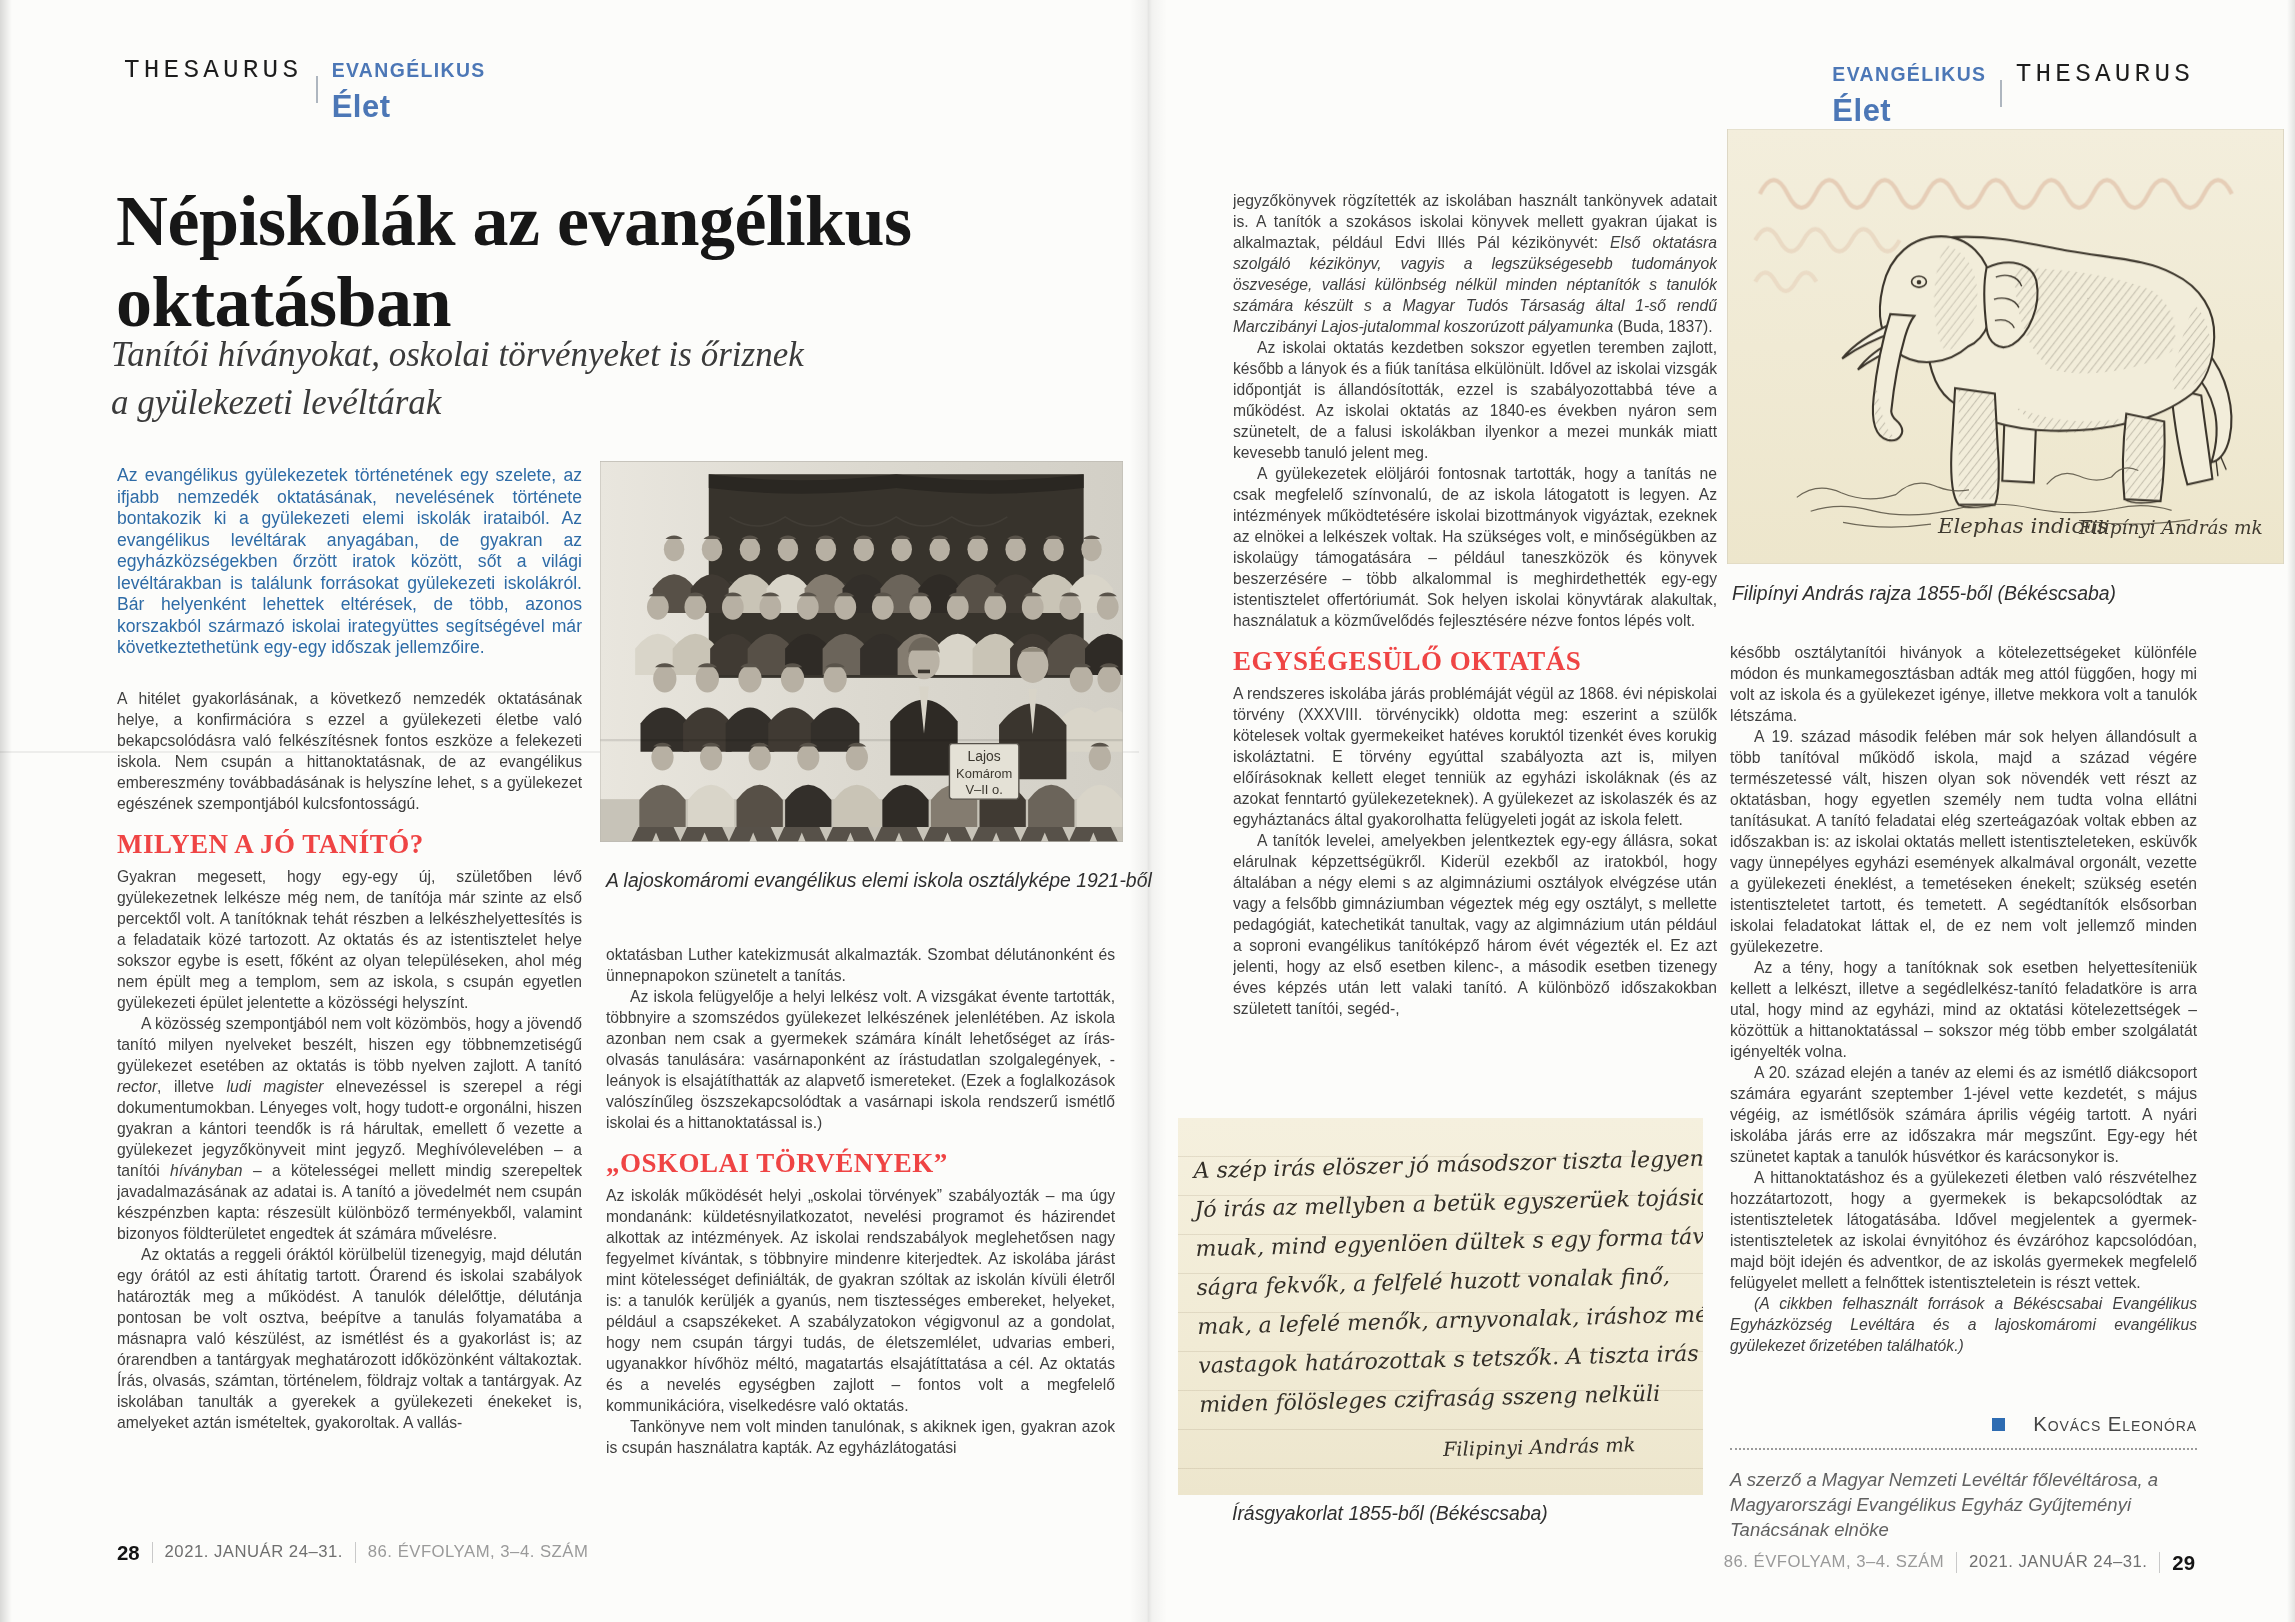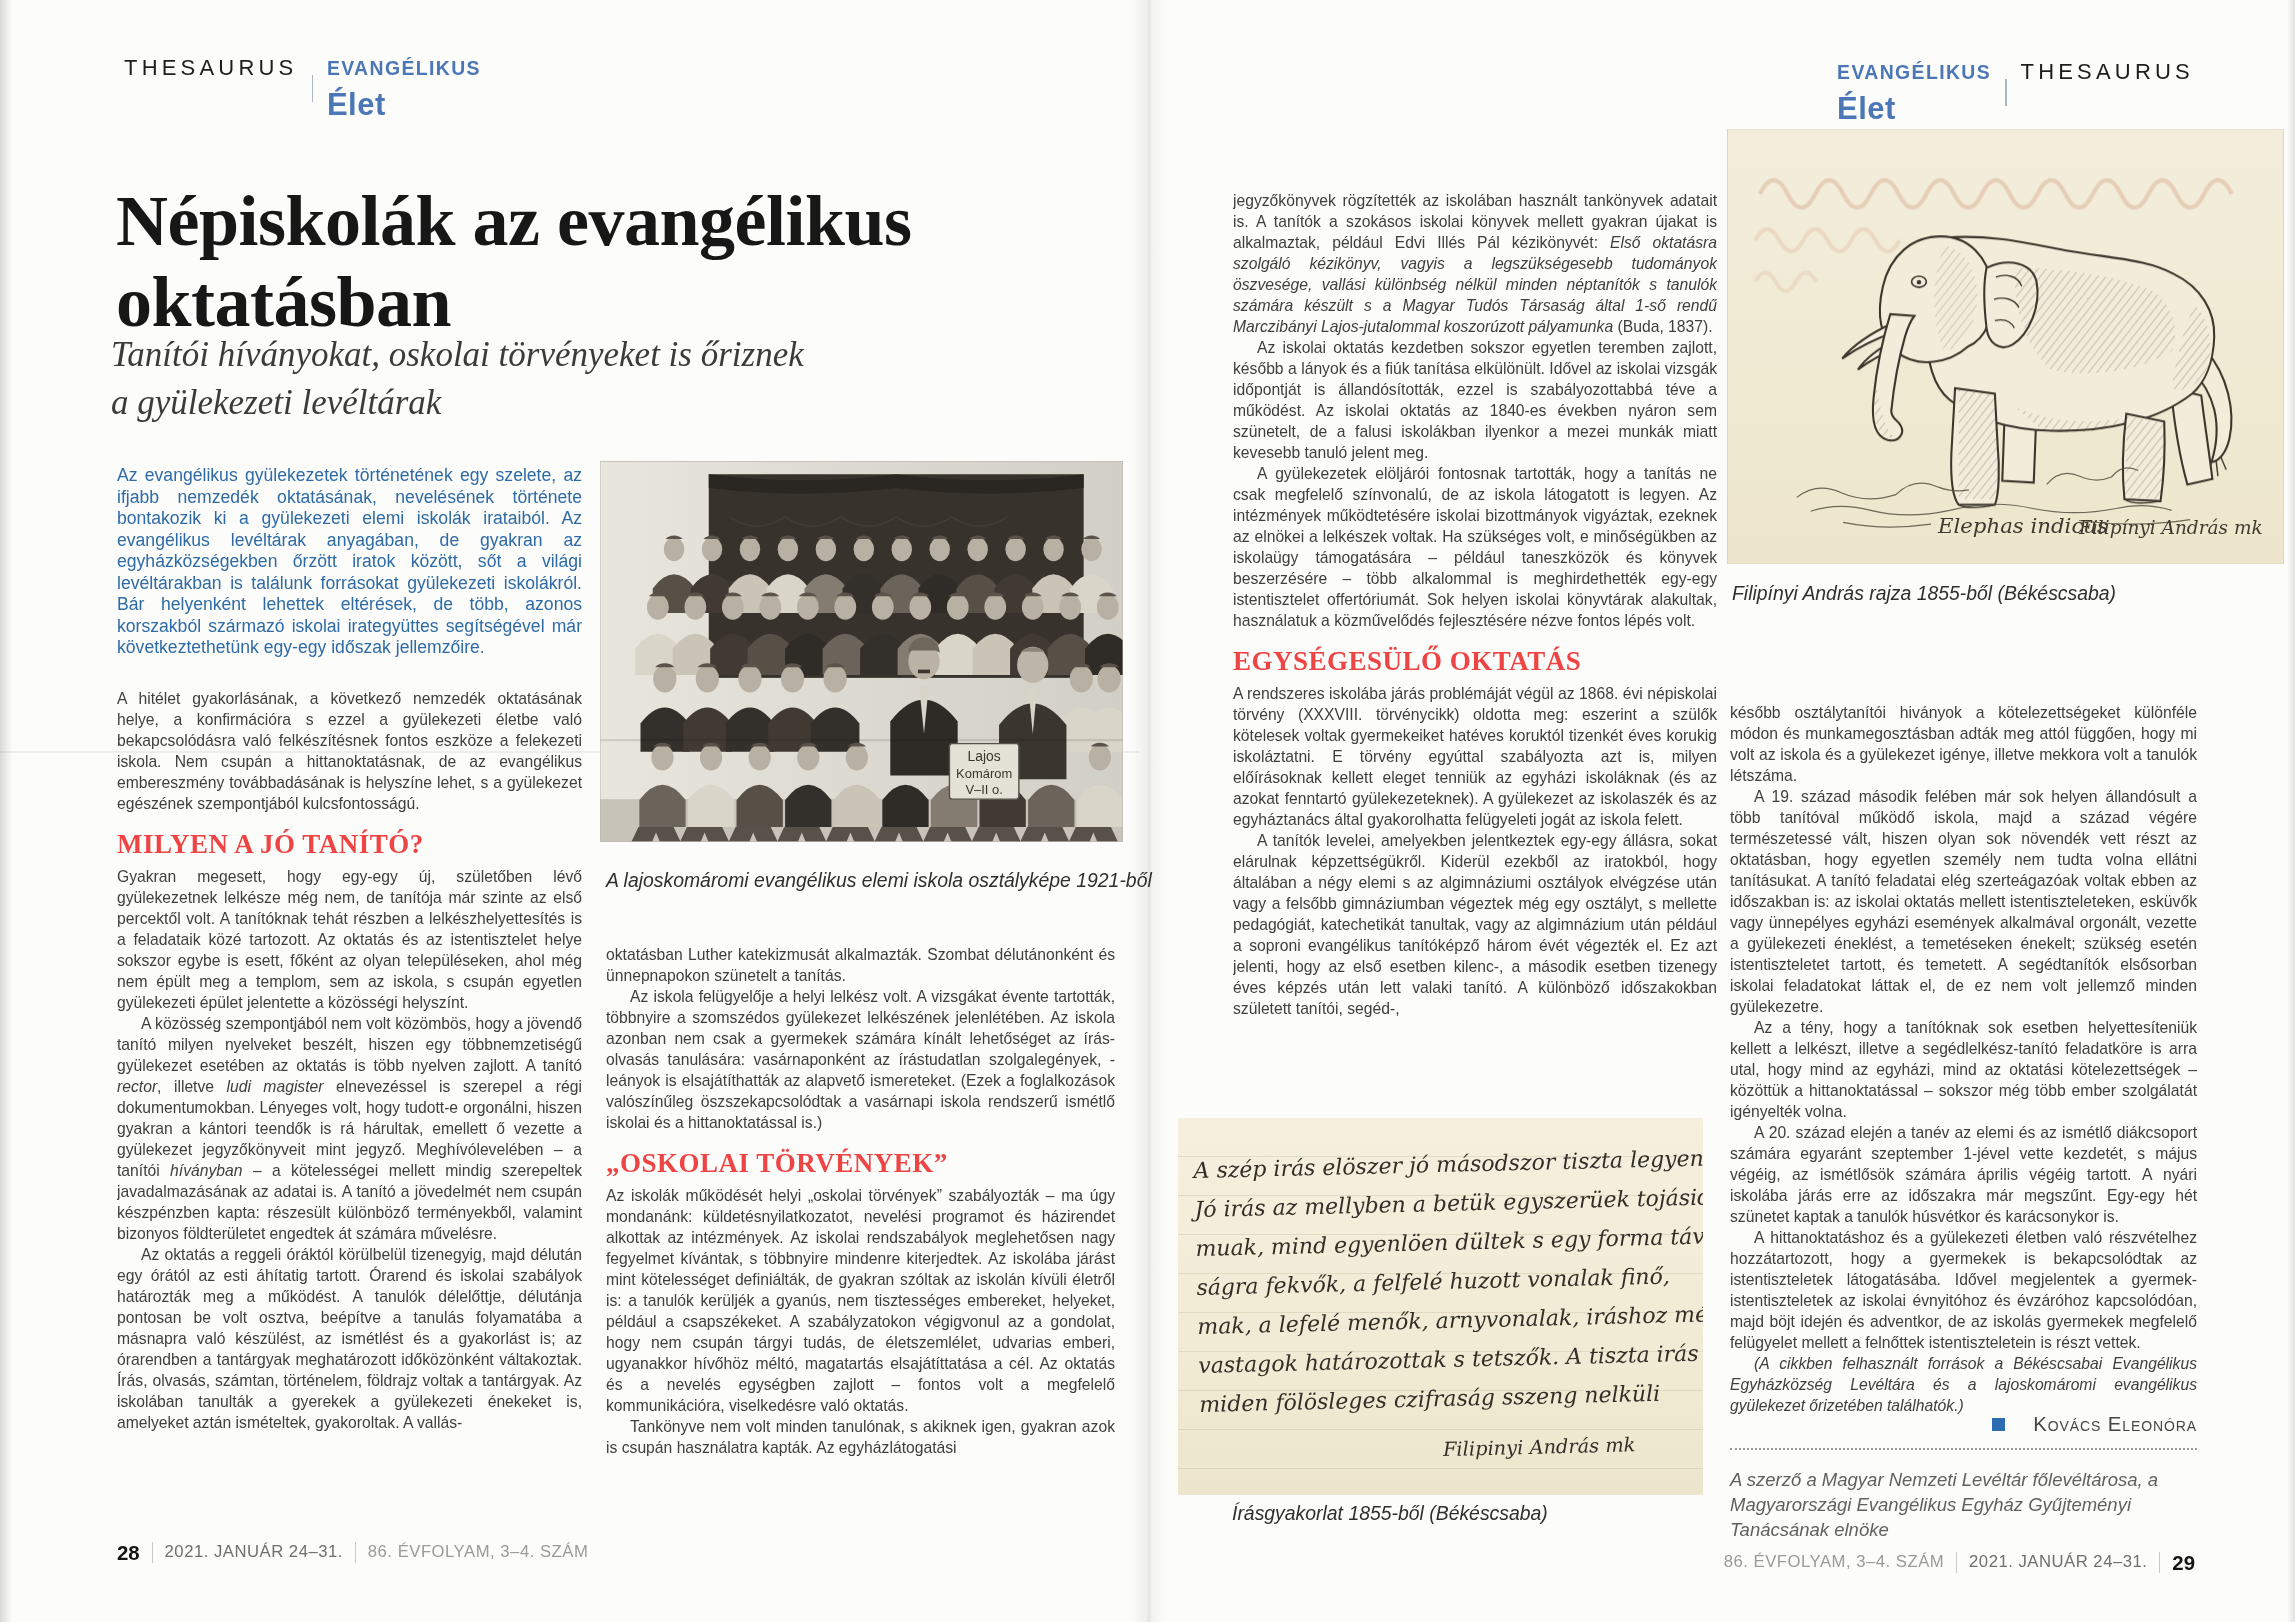--- a/index.html
+++ b/index.html
@@ -7,21 +7,21 @@
          font-family:"Liberation Sans",sans-serif;color:#3d3d3d;}
   
   .fold{position:absolute;left:1130px;top:0;width:37px;height:1622px;
         background:linear-gradient(90deg,rgba(0,0,0,0) 0%,rgba(0,0,0,.05) 45%,rgba(0,0,0,.09) 50%,rgba(0,0,0,.04) 60%,rgba(0,0,0,0) 100%);}
   .edge-l{position:absolute;left:0;top:0;width:12px;height:1622px;background:linear-gradient(90deg,rgba(0,0,0,.14),rgba(0,0,0,0));}
   .edge-r{position:absolute;right:0;top:0;width:8.3px;height:1622px;background:linear-gradient(270deg,rgba(0,0,0,.10),rgba(0,0,0,0));}
   .crease{position:absolute;left:0;top:751px;width:1139px;height:2.3px;background:rgba(0,0,0,.06);}
 
   
   .kicker{position:absolute;display:flex;align-items:baseline;gap:14px;}
-  .kicker .sec{font-family:Liberation Sans, sans-serif;font-size:22px;letter-spacing:4.2px;color:#1d1d1d;}
+  .kicker .sec{font-family:Liberation Mono, monospace;font-size:26px;letter-spacing:4.2px;color:#1d1d1d;}
   .kicker .bar{width:1.4px;height:27px;background:#aeb6bf;align-self:center;}
   .brand{display:flex;align-items:baseline;gap:6.5px;color:#4c77b6;flex-direction:column;}
   .brand .caps{font-size:19.4px;font-weight:bold;letter-spacing:1.4px;}
   .brand .big{font-size:31px;font-weight:600;letter-spacing:0.5px;}
   .kicker-left{left:124px;top:55px;}
   .kicker-right{right:101px;top:59px;}
 
   .title{position:absolute;left:116px;top:133px;width:1088px;font-family:"Liberation Serif",serif;
          font-size:72px;line-height:1.12;font-weight:700;letter-spacing:-0.5px;color:#171717;}
   .subtitle{position:absolute;left:111px;top:331px;width:880px;font-family:"Liberation Serif",serif;
@@ -33,21 +33,21 @@
   .col{position:absolute;text-align:justify;font-size:15.7px;line-height:21px;color:#3e3e3e;}
   .col p{margin:0;}
   .col p.ind{text-indent:24px;}
   .shead{font-family:"Liberation Serif",serif;font-weight:bold;color:#ef4444;font-size:27px;
          letter-spacing:0.5px;margin:15.7px 0 8.3px 0;text-align:left;line-height:1.05;}
   .it{font-style:italic;}
   .note{font-style:italic;}
   #col1{left:117px;top:688px;width:465px;height:801px;overflow:hidden;}
   #col2{left:606px;top:944px;width:509px;height:588px;overflow:hidden;}
   #col3{left:1233px;top:190px;width:484px;height:919px;overflow:hidden;}
-  #col4{left:1730px;top:702px;width:467px;height:741px;overflow:hidden;}
+  #col4{left:1730px;top:642px;width:467px;height:741px;overflow:hidden;}
 
   
   .fig{position:absolute;}
   .caption{position:absolute;font-style:italic;font-size:19.4px;color:#2f2f2f;}
   #class-photo{left:600px;top:461px;width:523px;height:381px;border-radius:22px;}
   #elephant-fig{left:1727px;top:129px;width:557px;height:435px;}
   #handwriting-fig{left:1178px;top:1118px;width:525px;height:377px;
       background:linear-gradient(180deg,#f5f0de 0%,#f1ebd5 60%,#ede6cd 100%);
       overflow:hidden;}
   #handwriting-inner{position:absolute;left:18.5px;top:27px;width:491px;transform:rotate(-1.4deg);

